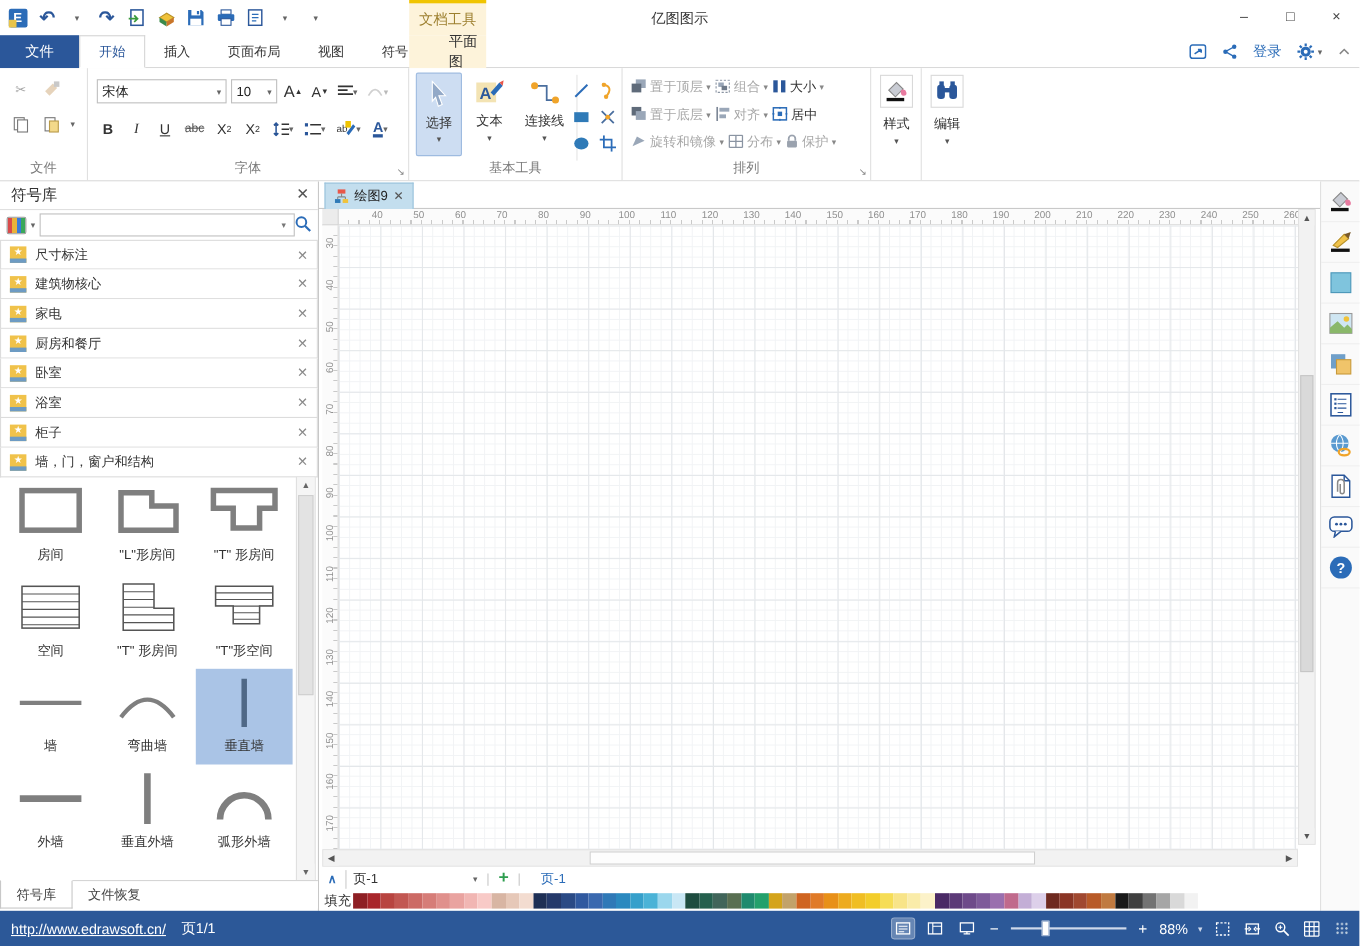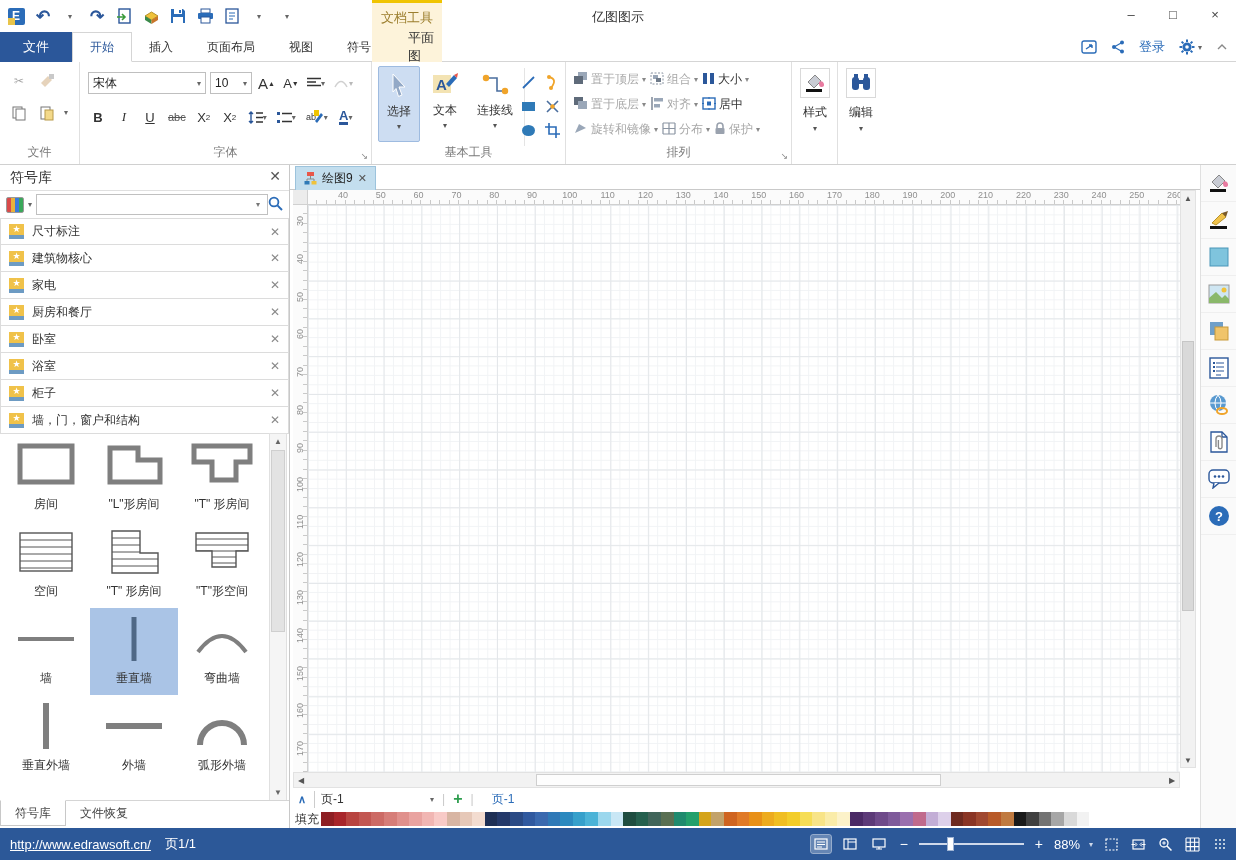--- a/index.html
+++ b/index.html
@@ -676,43 +676,43 @@
             </g>
           </svg>
           <span class="slbl">"T"形空间</span>
         </div>
         <div class="shape-cell">
           <svg width="76" height="56">
             <path d="M10 27 H66" stroke="#7f7f7f" stroke-width="4"></path>
           </svg>
           <span class="slbl">墙</span>
         </div>
+        <div class="shape-cell">
+          <svg width="76" height="56">
+            <path d="M14 40 Q38 8 62 40" fill="none" stroke="#7f7f7f" stroke-width="4"></path>
+          </svg>
+          <span class="slbl">弯曲墙</span>
+        </div>
         <div class="shape-cell sel">
           <svg width="76" height="56">
             <path d="M38 5 V49" stroke="#4f6886" stroke-width="5"></path>
           </svg>
           <span class="slbl">垂直墙</span>
         </div>
         <div class="shape-cell">
           <svg width="76" height="56">
-            <path d="M14 40 Q38 8 62 40" fill="none" stroke="#7f7f7f" stroke-width="4"></path>
-          </svg>
-          <span class="slbl">弯曲墙</span>
+            <path d="M10 27 H66" stroke="#7f7f7f" stroke-width="6"></path>
+          </svg>
+          <span class="slbl">外墙</span>
         </div>
         <div class="shape-cell">
           <svg width="76" height="56">
             <path d="M38 4 V50" stroke="#7f7f7f" stroke-width="6"></path>
           </svg>
           <span class="slbl">垂直外墙</span>
-        </div>
-        <div class="shape-cell">
-          <svg width="76" height="56">
-            <path d="M10 27 H66" stroke="#7f7f7f" stroke-width="6"></path>
-          </svg>
-          <span class="slbl">外墙</span>
         </div>
         <div class="shape-cell">
           <svg width="76" height="56">
             <path d="M16 46 A22 22 0 0 1 60 46" fill="none" stroke="#7f7f7f" stroke-width="6"></path>
           </svg>
           <span class="slbl">弧形外墙</span>
         </div>
       </div>
     <div id="gal-scroll">
       <span class="sarrow" style="top:0">▲</span>

